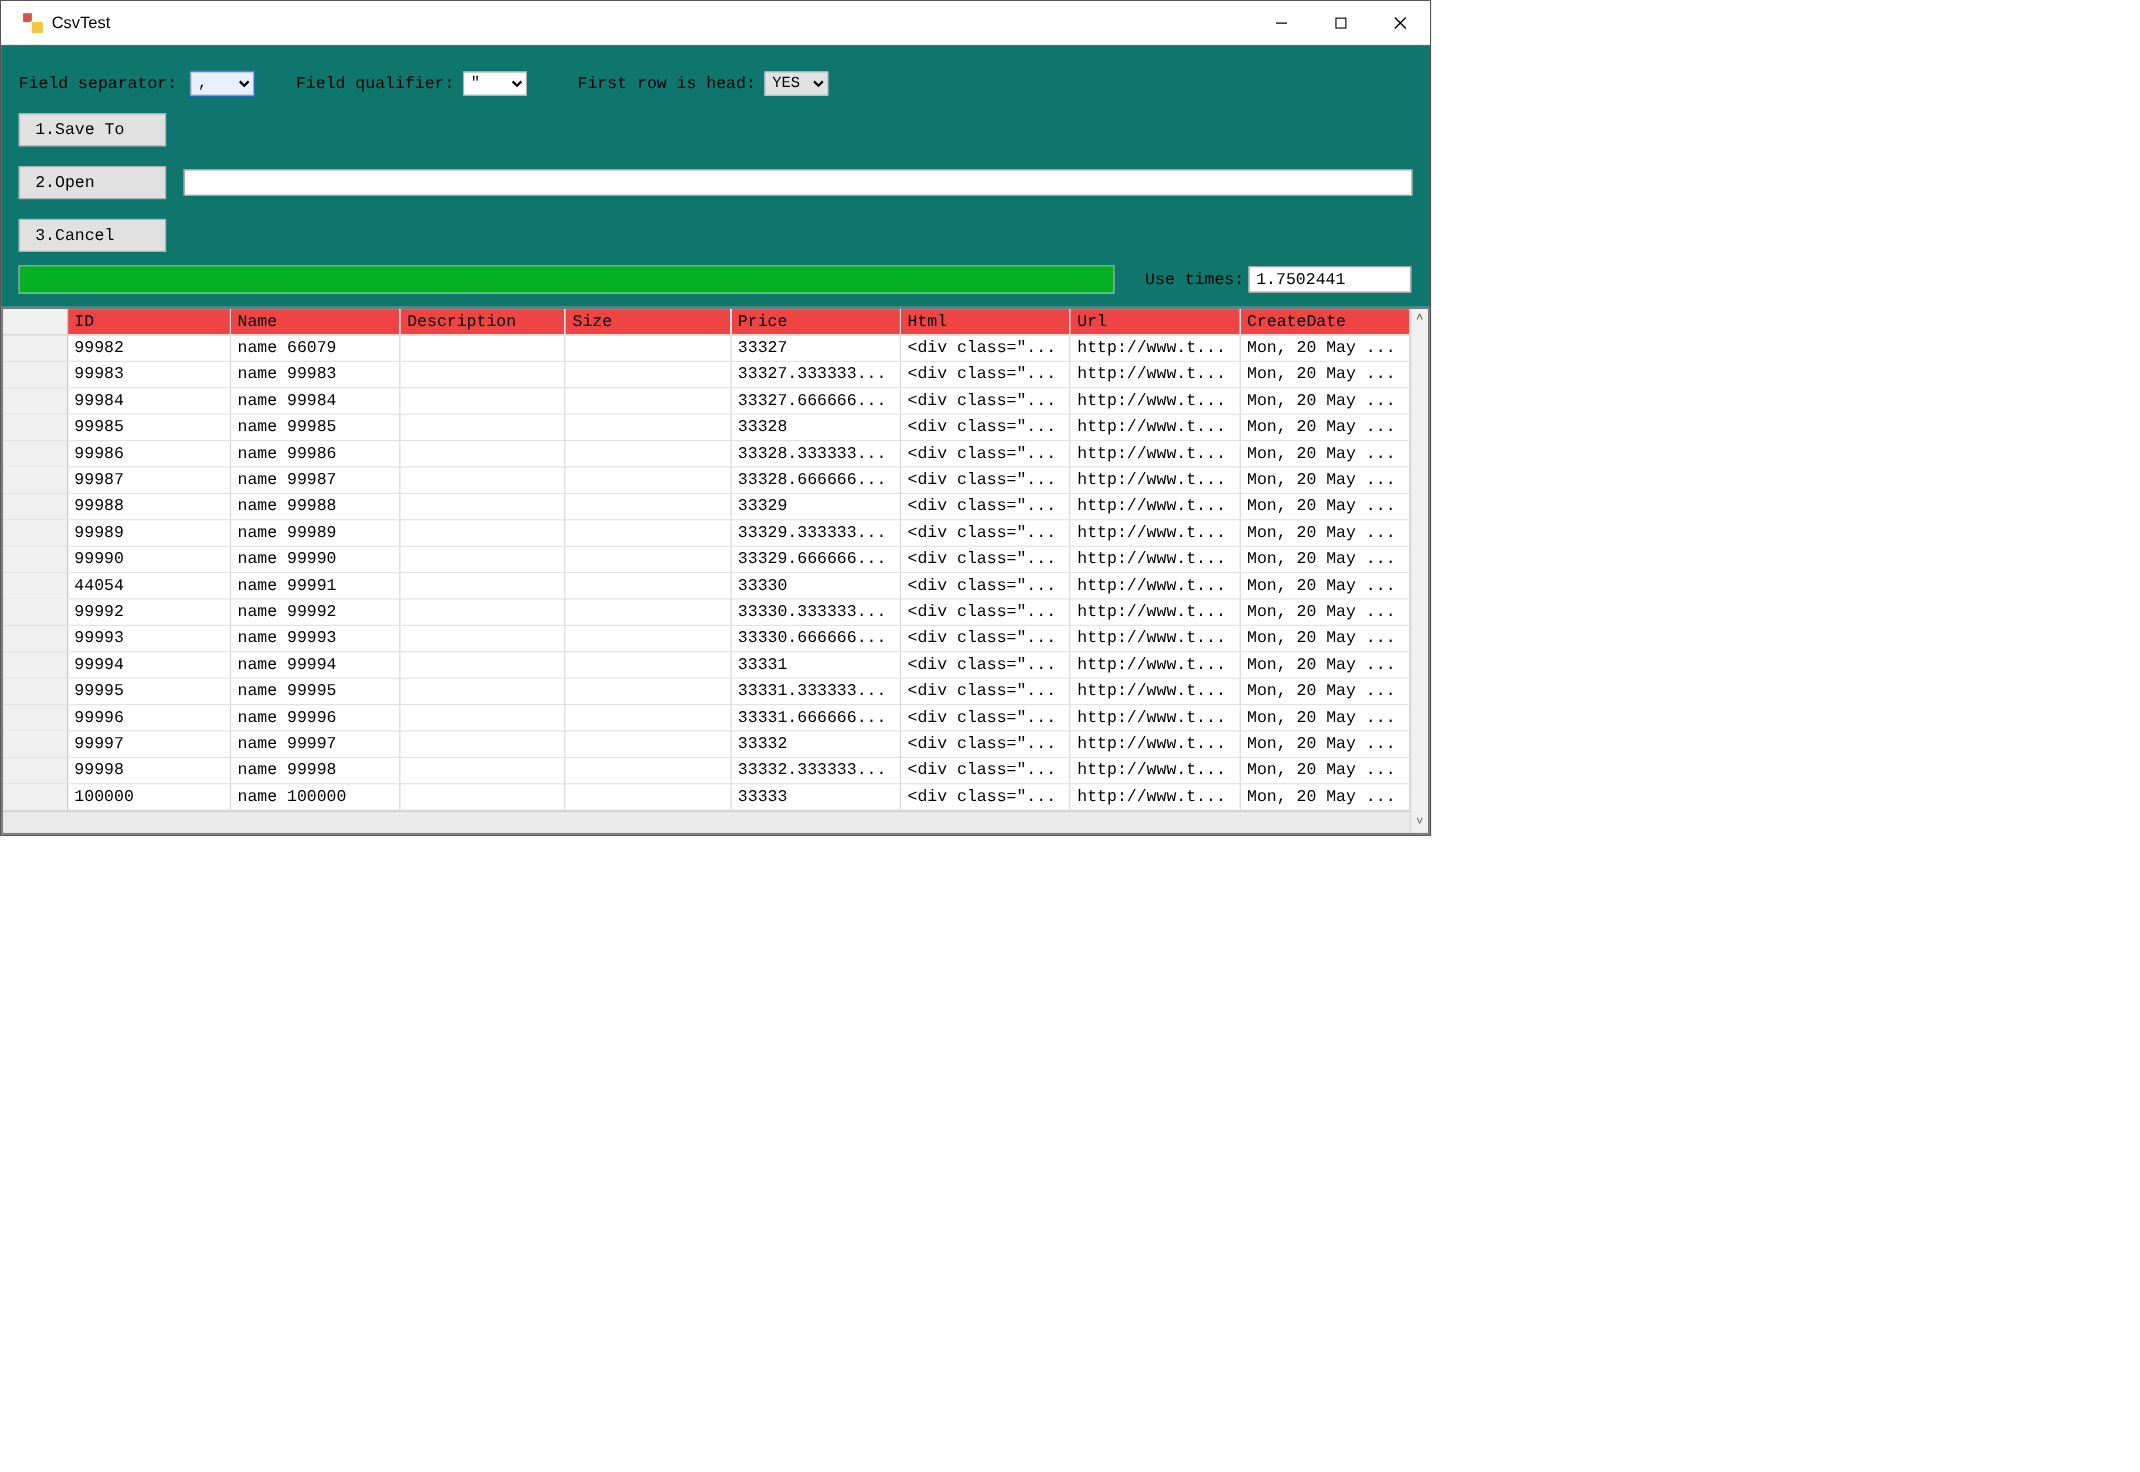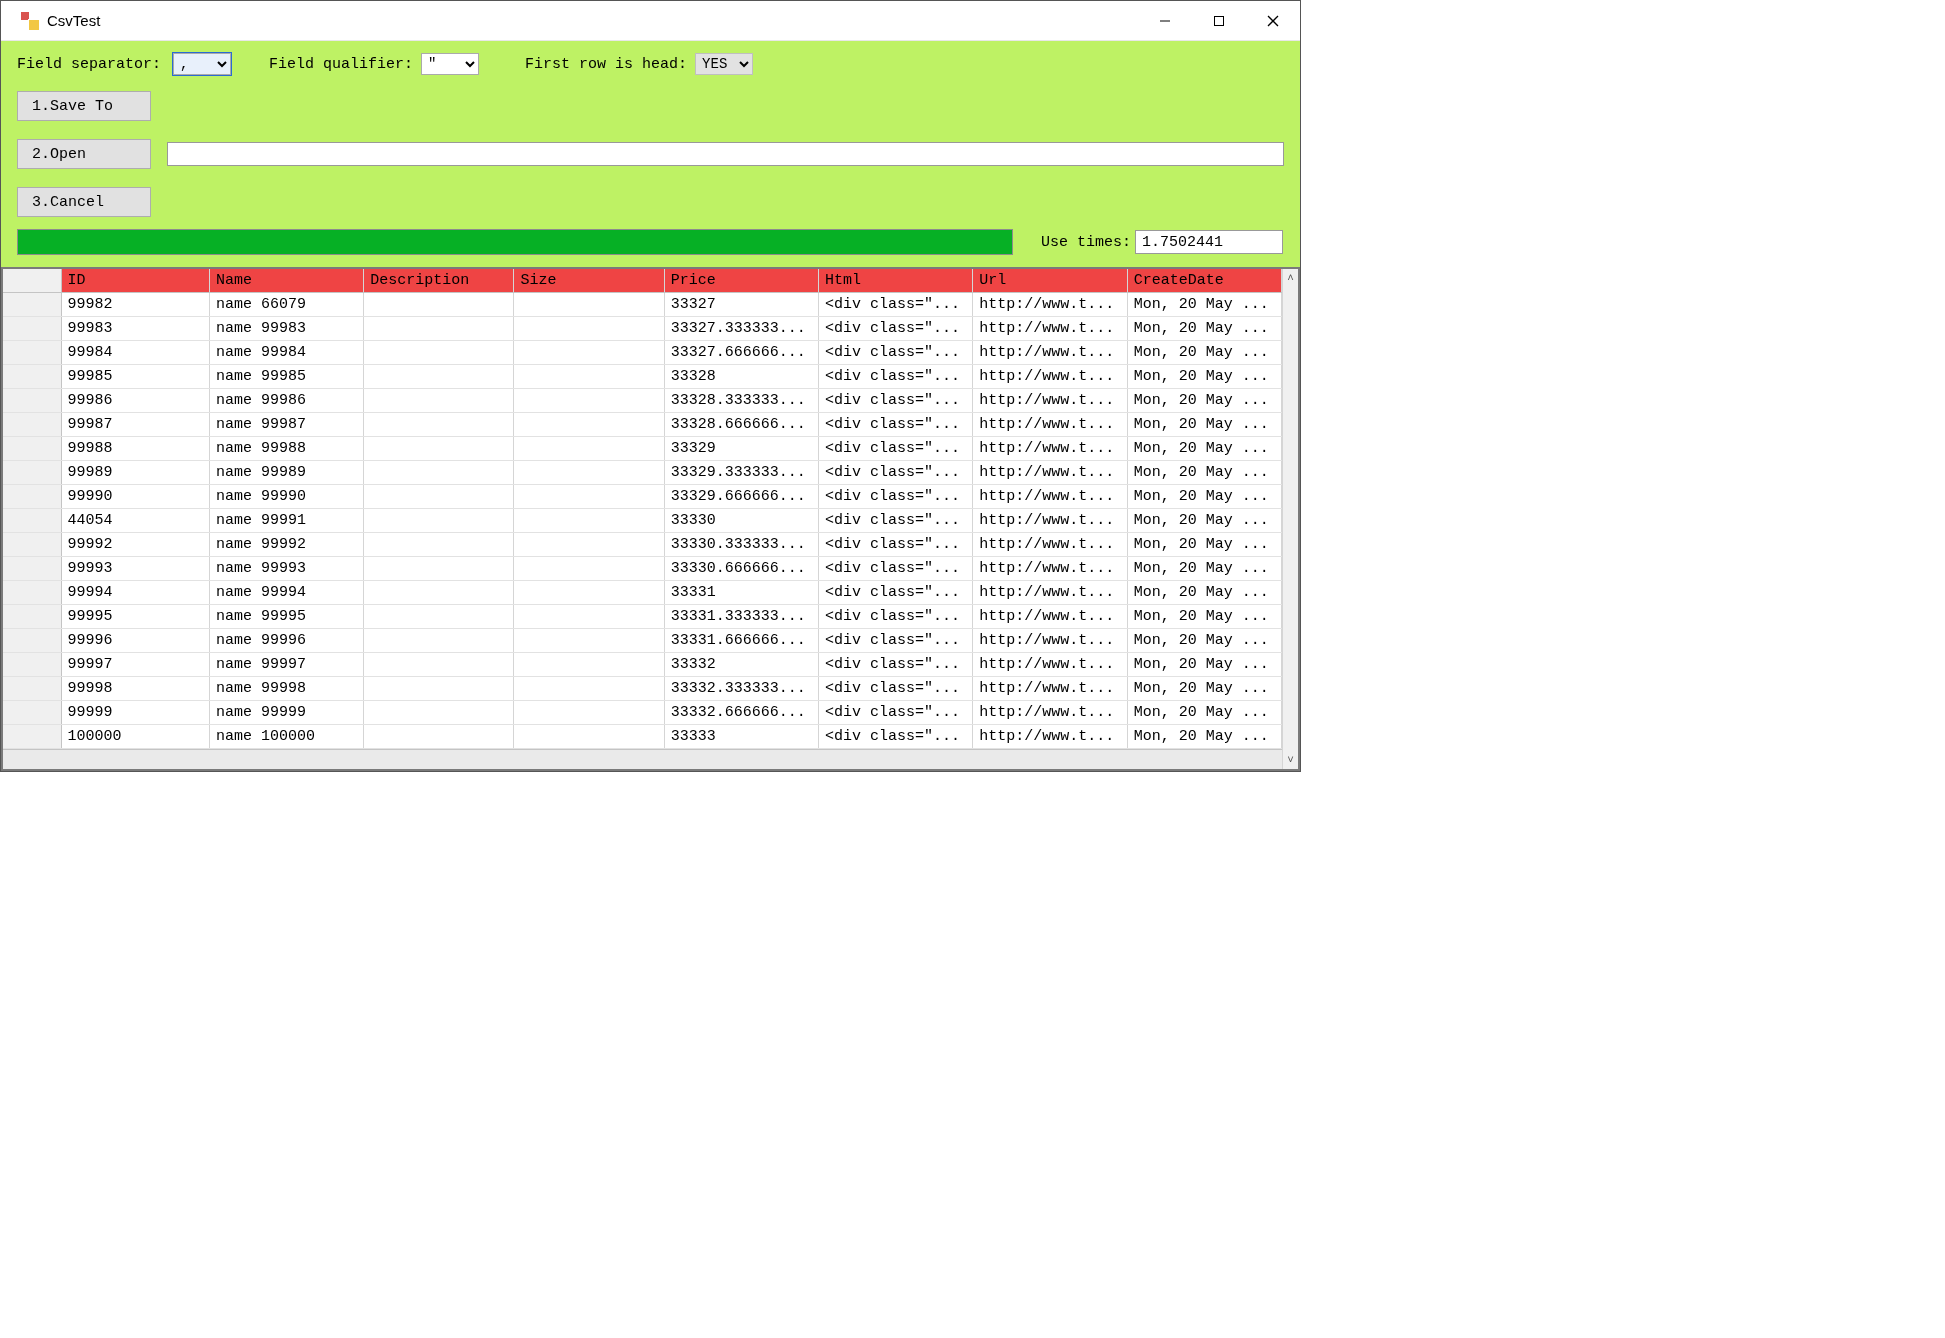--- a/index.html
+++ b/index.html
@@ -56,22 +56,22 @@
     width: 54px; height: 40px;
     display: flex; align-items: center; justify-content: center;
     font-family: "Segoe UI Symbol", sans-serif;
     font-size: 14px;
     color: #000;
   }
   .caption-btn svg { width: 12px; height: 12px; }
   .caption-btn.close svg { width: 14px; height: 14px; }
   
   .panel {
-    background: #bef264;
-    padding: 12px 16px 12px 16px;
+    background: #0f766e;
+    padding: 24px 16px 12px 16px;
     display: flex;
     flex-direction: column;
     gap: 8px;
   }
   .row {
     display: flex;
     align-items: center;
     gap: 8px;
   }
   .row label {
@@ -491,31 +491,20 @@
               <td>name 99998</td>
               <td></td>
               <td></td>
               <td>33332.333333...</td>
               <td>&lt;div class="...</td>
               <td>http://www.t...</td>
               <td>Mon, 20 May ...</td>
             </tr>
             <tr>
               <td class="rowhdr"></td>
-              <td>99999</td>
-              <td>name 99999</td>
-              <td></td>
-              <td></td>
-              <td>33332.666666...</td>
-              <td>&lt;div class="...</td>
-              <td>http://www.t...</td>
-              <td>Mon, 20 May ...</td>
-            </tr>
-            <tr>
-              <td class="rowhdr"></td>
               <td>100000</td>
               <td>name 100000</td>
               <td></td>
               <td></td>
               <td>33333</td>
               <td>&lt;div class="...</td>
               <td>http://www.t...</td>
               <td>Mon, 20 May ...</td>
             </tr>
           </tbody>

